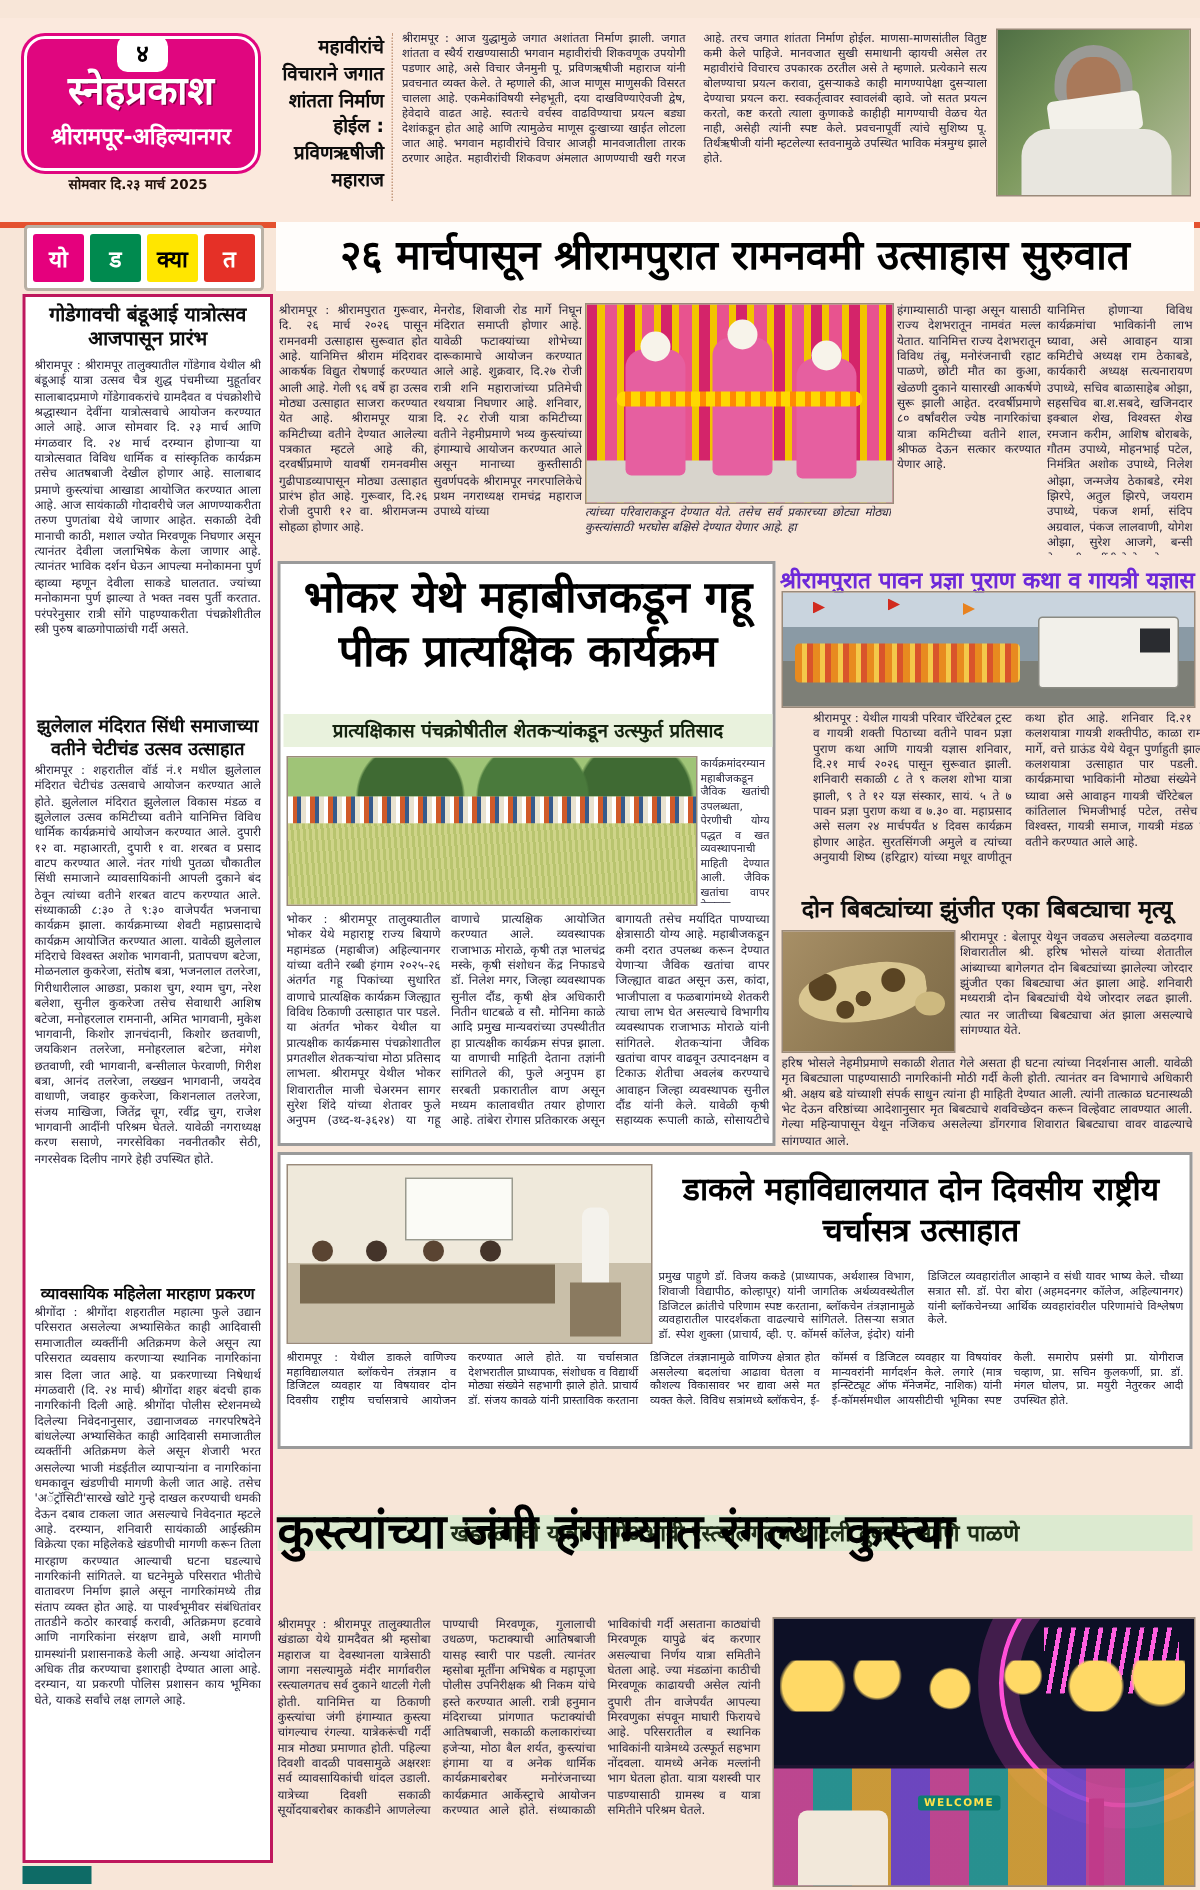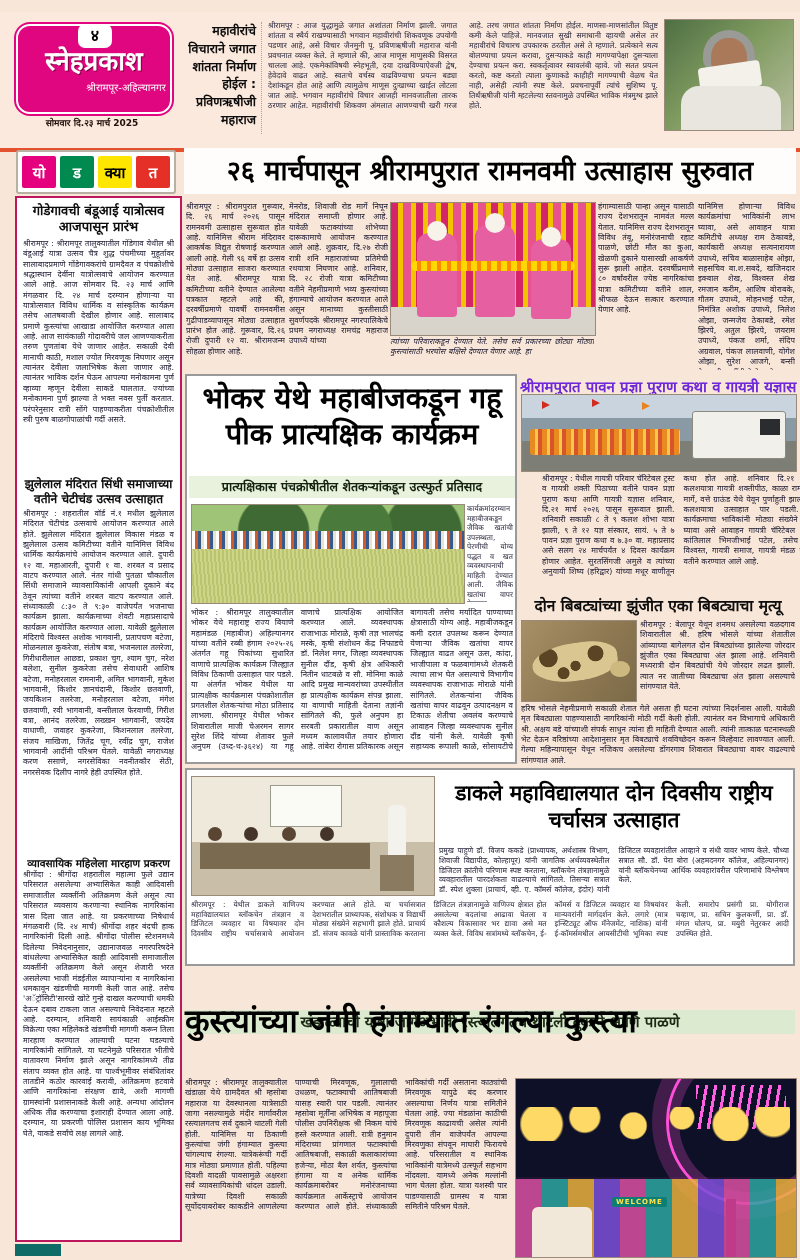--- a/index.html
+++ b/index.html
@@ -4,21 +4,21 @@
 <style>
   html,body{margin:0;padding:0;background:#e9d9cc;}
   #page{position:relative;width:800px;height:1260px;background:#f8e6d8;font-family:"DejaVu Sans",sans-serif;overflow:hidden;color:#26243a;}
   .abs{position:absolute;}
   .bodytext{font-size:7.9px;line-height:1.31;text-align:justify;color:#26243a;overflow:hidden;}
   
   .topband{left:0;top:12px;width:800px;height:136px;background:#fbe9dd;border-bottom:4px solid #e4512f;}
   .masthead{left:16px;top:24px;width:152px;height:86px;background:#e0067f;border:2px solid #ffffff;border-radius:14px;box-shadow:0 0 0 2px #e0067f;text-align:center;}
   .edition{left:60px;top:-2px;width:34px;height:24px;background:#ffffff;border-radius:7px;color:#000;font-weight:bold;font-size:16px;line-height:24px;}
   .mast-title{left:0;top:22px;width:100%;color:#fff;font-weight:bold;font-size:26px;line-height:1.0;text-shadow:1px 1px 0 #7a0040;}
-  .mast-sub{left:0;top:54px;width:100%;color:#fff;font-weight:normal;font-size:10px;padding-left:32px;}
+  .mast-sub{left:0;top:54px;width:100%;color:#fff;font-weight:bold;font-size:15px;}
   .dateline{left:10px;top:116px;width:164px;text-align:center;font-size:9px;font-weight:bold;color:#201009;}
   .tophead{left:172px;top:22px;width:84px;height:112px;text-align:right;font-weight:bold;font-size:12.5px;line-height:1.42;color:#0d0d0d;border-right:1px dotted #c49a7e;padding-right:5px;}
   .topbody{left:268px;top:21px;width:390px;height:114px;column-count:2;column-gap:12px;}
   .photo{overflow:hidden;border:1px solid #9a8a7a;}
   
   .logobox{left:16px;top:150px;width:160px;height:44px;background:#fff;border:2px solid #b9b0a4;border-radius:3px;display:flex;gap:4px;padding:4px;box-sizing:border-box;}
   .logocell{flex:1;display:flex;align-items:center;justify-content:center;font-weight:bold;font-size:15px;border-radius:2px;}
   .leadhead{left:184px;top:148px;width:612px;height:46px;background:#fffdfb;font-weight:bold;font-size:27px;line-height:46px;text-align:center;white-space:nowrap;color:#000;}
   
   .sidebar{left:15px;top:196px;width:167px;height:1046px;background:#ffffff;border:2px solid #be185d;padding:5px 6px;box-sizing:border-box;}
@@ -138,21 +138,21 @@
     <div class="abs" style="left:70px;top:4px;width:8px;height:8px;background:#d12b1f;clip-path:polygon(0 0,100% 50%,0 100%);"></div>
     <div class="abs" style="left:120px;top:7px;width:8px;height:8px;background:#e8821f;clip-path:polygon(0 0,100% 50%,0 100%);"></div>
   </div>
   <div class="abs gaya-body bodytext">श्रीरामपूर : येथील गायत्री परिवार चॅरिटेबल ट्रस्ट व गायत्री शक्ती पिठाच्या वतीने पावन प्रज्ञा पुराण कथा आणि गायत्री यज्ञास शनिवार, दि.२१ मार्च २०२६ पासून सुरूवात झाली. शनिवारी सकाळी ८ ते ९ कलश शोभा यात्रा झाली, ९ ते १२ यज्ञ संस्कार, सायं. ५ ते ७ पावन प्रज्ञा पुराण कथा व ७.३० वा. महाप्रसाद असे सलग २४ मार्चपर्यंत ४ दिवस कार्यक्रम होणार आहेत. सुरतसिंगजी अमुले व त्यांच्या अनुयायी शिष्य (हरिद्वार) यांच्या मधूर वाणीतून कथा होत आहे. शनिवार दि.२१ रोजी कलशयात्रा गायत्री शक्तीपीठ, काळा राममंदिर मार्गे, वत्ते ग्राऊंड येथे येवून पुर्णाहुती झाली. ही कलशयात्रा उत्साहात पार पडली. या कार्यक्रमाचा भाविकांनी मोठ्या संख्येने लाभ घ्यावा असे आवाहन गायत्री चॅरिटेबल ट्रस्टचे कांतिलाल भिमजीभाई पटेल, तसेच सर्व विश्वस्त, गायत्री समाज, गायत्री मंडळ यांच्या वतीने करण्यात आले आहे.</div>
 
   <div class="abs bib-head">दोन बिबट्यांच्या झुंजीत एका बिबट्याचा मृत्यू</div>
   <div class="abs photo bib-photo" style="background:linear-gradient(125deg,#a78f66,#8c7751 60%,#7c6a48);">
     <div class="abs" style="left:10px;top:22px;width:86px;height:38px;border-radius:50% 40% 45% 50%;background:radial-gradient(circle at 20% 30%,#5a4423 12%,transparent 13%),radial-gradient(circle at 50% 60%,#5a4423 10%,transparent 11%),radial-gradient(circle at 75% 35%,#5a4423 11%,transparent 12%),radial-gradient(circle at 35% 75%,#5a4423 9%,transparent 10%),#d9c691;transform:rotate(-8deg);"></div>
     <div class="abs" style="left:88px;top:40px;width:20px;height:16px;border-radius:50%;background:#cdb97f;"></div>
   </div>
-  <div class="abs bib-side bodytext">श्रीरामपूर : बेलापूर येथून शनमध असलेल्या वळदगाव शिवारातील श्री. हरिष भोसले यांच्या शेतातील आंब्याच्या बागेलगत दोन बिबट्यांच्या झालेल्या जोरदार झुंजीत एका बिबट्याचा अंत झाला आहे. शनिवारी मध्यरात्री दोन बिबट्यांची येथे जोरदार लढत झाली. त्यात नर जातीच्या बिबट्याचा अंत झाला असल्याचे सांगण्यात येते.</div>
+  <div class="abs bib-side bodytext">श्रीरामपूर : बेलापूर येथून जवळच असलेल्या वळदगाव शिवारातील श्री. हरिष भोसले यांच्या शेतातील आंब्याच्या बागेलगत दोन बिबट्यांच्या झालेल्या जोरदार झुंजीत एका बिबट्याचा अंत झाला आहे. शनिवारी मध्यरात्री दोन बिबट्यांची येथे जोरदार लढत झाली. त्यात नर जातीच्या बिबट्याचा अंत झाला असल्याचे सांगण्यात येते.</div>
   <div class="abs bib-below bodytext">हरिष भोसले नेहमीप्रमाणे सकाळी शेतात गेले असता ही घटना त्यांच्या निदर्शनास आली. यावेळी मृत बिबट्याला पाहण्यासाठी नागरिकांनी मोठी गर्दी केली होती. त्यानंतर वन विभागाचे अधिकारी श्री. अक्षय बडे यांच्याशी संपर्क साधुन त्यांना ही माहिती देण्यात आली. त्यांनी तात्काळ घटनास्थळी भेट देऊन वरिष्ठांच्या आदेशानुसार मृत बिबट्याचे शवविच्छेदन करून विल्हेवाट लावण्यात आली. गेल्या महिन्यापासून येथून नजिकच असलेल्या डोंगरगाव शिवारात बिबट्याचा वावर वाढल्याचे सांगण्यात आले.</div>
 
   <div class="abs dakale">
     <div class="abs photo dk-photo" style="background:linear-gradient(#efe9db 0 55%,#c9bfa9 55% 100%);">
       <div class="abs" style="left:78px;top:8px;width:70px;height:40px;background:#fbfbf6;border:1px solid #9a9a8e;"></div>
       <div class="abs" style="left:8px;top:66px;width:170px;height:26px;background:#7a6a50;"></div>
       <div class="abs" style="left:16px;top:50px;width:14px;height:14px;border-radius:50%;background:#5a4432;"></div>
       <div class="abs" style="left:52px;top:50px;width:14px;height:14px;border-radius:50%;background:#44342a;"></div>
       <div class="abs" style="left:90px;top:50px;width:14px;height:14px;border-radius:50%;background:#5a4432;"></div>
       <div class="abs" style="left:128px;top:50px;width:14px;height:14px;border-radius:50%;background:#44342a;"></div>

